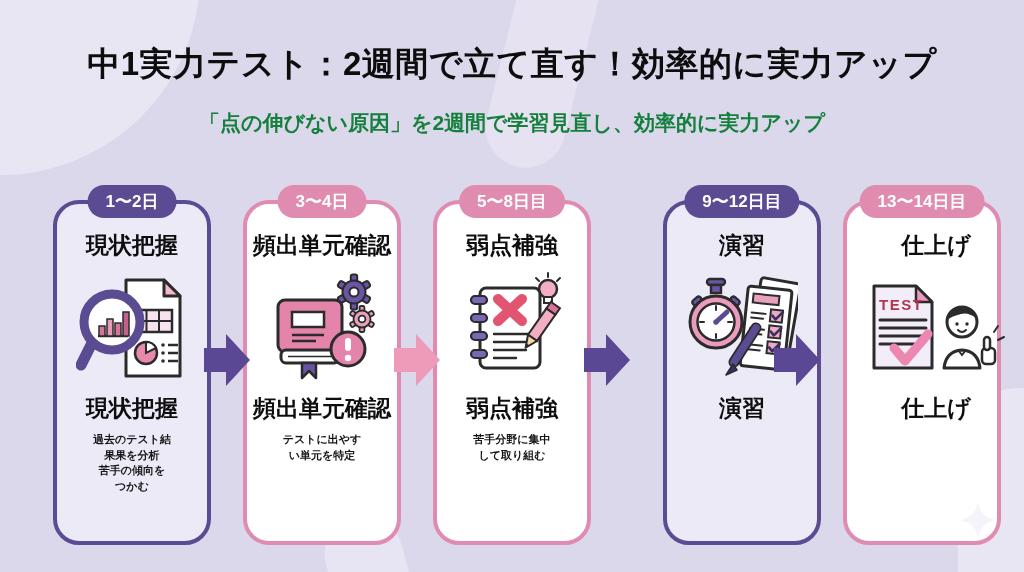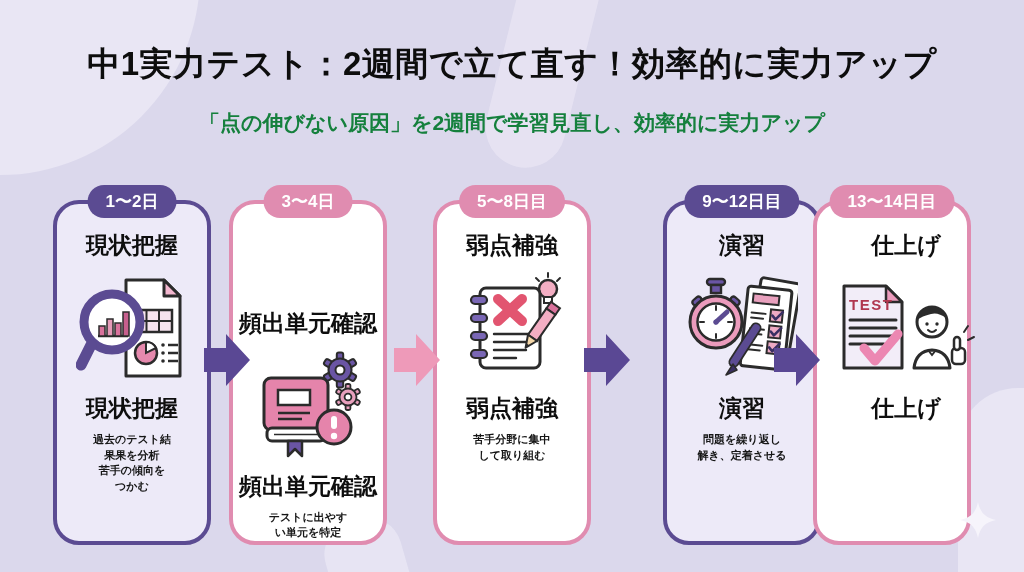--- a/index.html
+++ b/index.html
@@ -28,22 +28,22 @@
   .row{position:absolute;top:200px;left:53px;width:918px;height:345px;z-index:1;}
 
   .theme-purple{--accent:#5b4b92;--fill:#edeaf8;--arrow:#5a4894;}
   .theme-pink{--accent:#e08cb0;--fill:#ffffff;--arrow:#ee9ab9;}
 
   .card{
     position:absolute;top:0;width:158px;height:345px;box-sizing:border-box;
     border:4px solid var(--accent);border-radius:26px;background:var(--fill);
     display:flex;flex-direction:column;align-items:center;
   }
-  .card.pos-0{left:0;}.card.pos-1{left:176px;justify-content:flex-end;}.card.pos-2{left:380px;}
-  .card.pos-3{left:570px;margin-left:40px;}.card.pos-4{left:760px;padding-left:28px;}
+  .card.pos-0{left:0;}.card.pos-1{left:190px;}.card.pos-2{left:380px;}
+  .card.pos-3{left:570px;margin-left:40px;}.card.pos-4{left:790px;padding-left:28px;}
 
   .badge{
     position:absolute;top:-19px;left:50%;transform:translateX(-50%);
     background:var(--accent);color:#fff;font-size:17px;font-weight:700;
     padding:5px 18px;border-radius:999px;white-space:nowrap;
   }
   .card-title{margin-top:26px;font-size:23px;font-weight:900;color:#0e0e0e;white-space:nowrap;}
   .icon-wrap{height:122px;margin-top:6px;display:flex;align-items:center;justify-content:center;}
   .card-subtitle{margin-top:4px;font-size:23px;font-weight:900;color:#0e0e0e;white-space:nowrap;}
   .card-desc{
@@ -236,22 +236,20 @@
             <line x1="42" y1="50" x2="46" y2="50"></line>
         </g>
         <line x1="30" y1="50" x2="41" y2="40" stroke="#5b4b92" stroke-width="5" stroke-linecap="round"></line>
         <circle cx="30" cy="50" r="2.6" fill="#5b4b92"></circle>
         <line x1="70" y1="56" x2="48" y2="90" stroke="#2b2b2b" stroke-width="11" stroke-linecap="round"></line>
         <line x1="70" y1="56" x2="48" y2="90" stroke="#5b4b92" stroke-width="7.5" stroke-linecap="round"></line>
         <path d="M47 92 l-7 11 l11 -5 z" fill="#3a2f63" stroke="#2b2b2b" stroke-width="1.5" stroke-linejoin="round"></path>
       </svg>
     </div>
     <div class="card-subtitle">演習</div>
-    <div class="card-desc">問題を繰り返し
-解き、定着させる</div>
   </div>
 
   <div class="card pos-4 theme-pink">
     <div class="badge">13〜14日目</div>
     <div class="card-title">仕上げ</div>
     <div class="icon-wrap">
       <svg width="140" height="108" viewBox="0 0 140 108">
         <path d="M8 12 h42 l16 16 v66 h-58 z" fill="#f2edf8" stroke="#2b2b2b" stroke-width="3" stroke-linejoin="round"></path>
         <path d="M50 12 l16 16 h-16 z" fill="#eb9bbc" stroke="#2b2b2b" stroke-width="2.5" stroke-linejoin="round"></path>
         <text x="13" y="36" font-size="15" font-weight="bold" fill="#b0374f" letter-spacing="1.5" font-family="Liberation Sans, DejaVu Sans, sans-serif">TEST</text>

